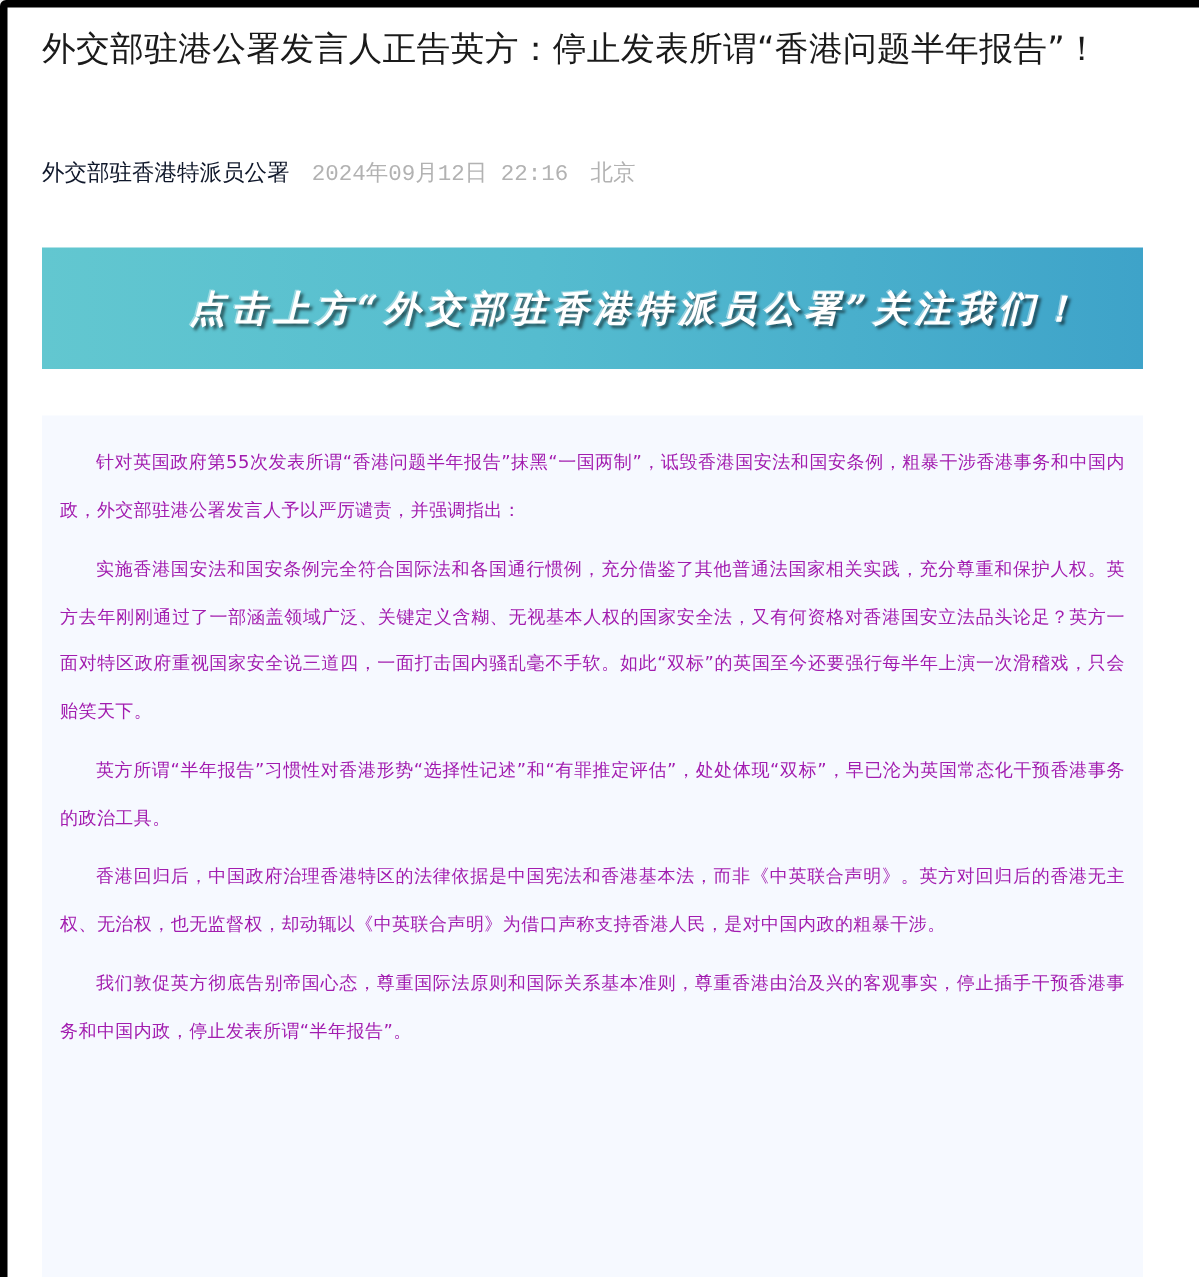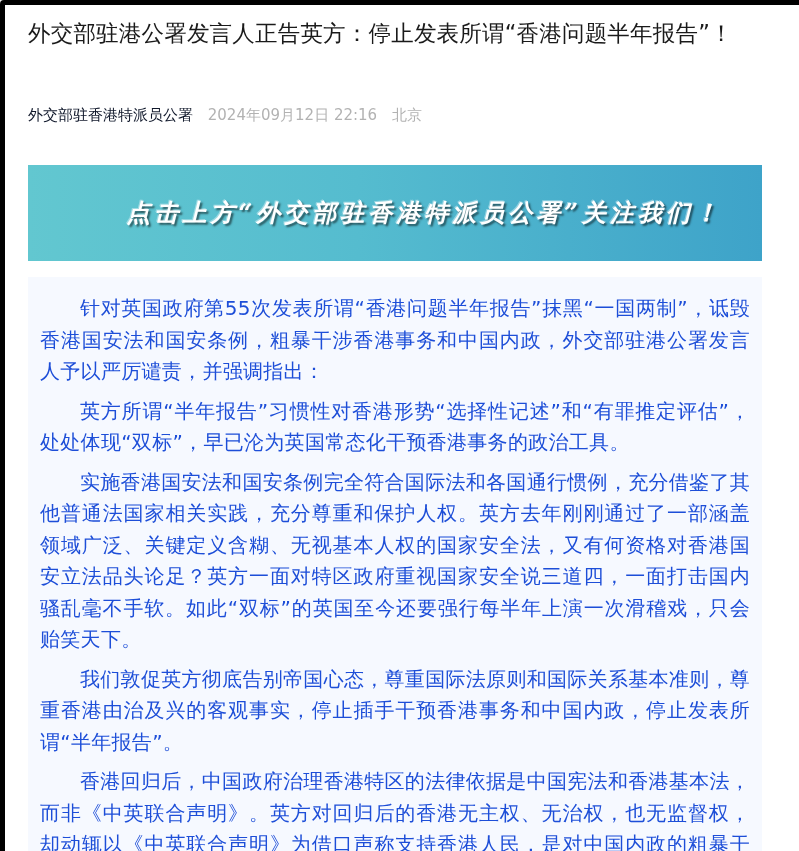--- a/index.html
+++ b/index.html
@@ -44,31 +44,32 @@
       line-height: 22px;
       white-space: nowrap;
     }
     .meta .account {
       color: #0f172a;
       margin-right: 10px;
     }
     .meta .date {
       color: #b2b2b2;
       margin-right: 10px;
+      font-family: Liberation Mono, monospace;
     }
     .meta .location {
       color: #b2b2b2;
       font-family: Liberation Mono, monospace;
     }
     .banner {
       position: absolute;
       left: 23px;
       top: 160px;
       width: 734px;
-      height: 96px;
+      height: 81px;
       background: linear-gradient(90deg, #62c7d0 0%, #55bccf 45%, #3ea3c9 100%);
       display: flex;
       align-items: center;
       justify-content: flex-end;
       padding-right: 40px;
       box-sizing: border-box;
     }
     .banner-text {
       font-family: "DejaVu Serif", "Liberation Serif", serif;
       font-weight: bold;
@@ -84,23 +85,23 @@
       left: 23px;
       top: 272px;
       width: 734px;
       height: 600px;
       background: #f6f9ff;
       padding: 16px 12px 0 12px;
       box-sizing: border-box;
     }
     .content p {
       margin: 0 0 8px 0;
-      font-size: 20px;
+      font-size: 12px;
       line-height: 31.5px;
-      color: #1d4ed8;
+      color: #a21caf;
       text-indent: 2em;
       text-align: justify;
       letter-spacing: 0.3px;
     }
   </style>
 </head>
 <body>
 
 <div class="card">
   <h1 class="title">外交部驻港公署发言人正告英方：停止发表所谓“香港问题半年报告”！</h1>
@@ -110,18 +111,18 @@
     <span class="date">2024年09月12日 22:16</span>
     <span class="location">北京</span>
   </div>
 
   <div class="banner">
     <span class="banner-text">点击上方“外交部驻香港特派员公署”关注我们！</span>
   </div>
 
   <div class="content">
     <p>针对英国政府第55次发表所谓“香港问题半年报告”抹黑“一国两制”，诋毁香港国安法和国安条例，粗暴干涉香港事务和中国内政，外交部驻港公署发言人予以严厉谴责，并强调指出：</p>
+    <p>实施香港国安法和国安条例完全符合国际法和各国通行惯例，充分借鉴了其他普通法国家相关实践，充分尊重和保护人权。英方去年刚刚通过了一部涵盖领域广泛、关键定义含糊、无视基本人权的国家安全法，又有何资格对香港国安立法品头论足？英方一面对特区政府重视国家安全说三道四，一面打击国内骚乱毫不手软。如此“双标”的英国至今还要强行每半年上演一次滑稽戏，只会贻笑天下。</p>
     <p>英方所谓“半年报告”习惯性对香港形势“选择性记述”和“有罪推定评估”，处处体现“双标”，早已沦为英国常态化干预香港事务的政治工具。</p>
-    <p>实施香港国安法和国安条例完全符合国际法和各国通行惯例，充分借鉴了其他普通法国家相关实践，充分尊重和保护人权。英方去年刚刚通过了一部涵盖领域广泛、关键定义含糊、无视基本人权的国家安全法，又有何资格对香港国安立法品头论足？英方一面对特区政府重视国家安全说三道四，一面打击国内骚乱毫不手软。如此“双标”的英国至今还要强行每半年上演一次滑稽戏，只会贻笑天下。</p>
+    <p>香港回归后，中国政府治理香港特区的法律依据是中国宪法和香港基本法，而非《中英联合声明》。英方对回归后的香港无主权、无治权，也无监督权，却动辄以《中英联合声明》为借口声称支持香港人民，是对中国内政的粗暴干涉。</p>
     <p>我们敦促英方彻底告别帝国心态，尊重国际法原则和国际关系基本准则，尊重香港由治及兴的客观事实，停止插手干预香港事务和中国内政，停止发表所谓“半年报告”。</p>
-    <p>香港回归后，中国政府治理香港特区的法律依据是中国宪法和香港基本法，而非《中英联合声明》。英方对回归后的香港无主权、无治权，也无监督权，却动辄以《中英联合声明》为借口声称支持香港人民，是对中国内政的粗暴干涉。</p>
   </div>
 </div>
 
 </body></html>

